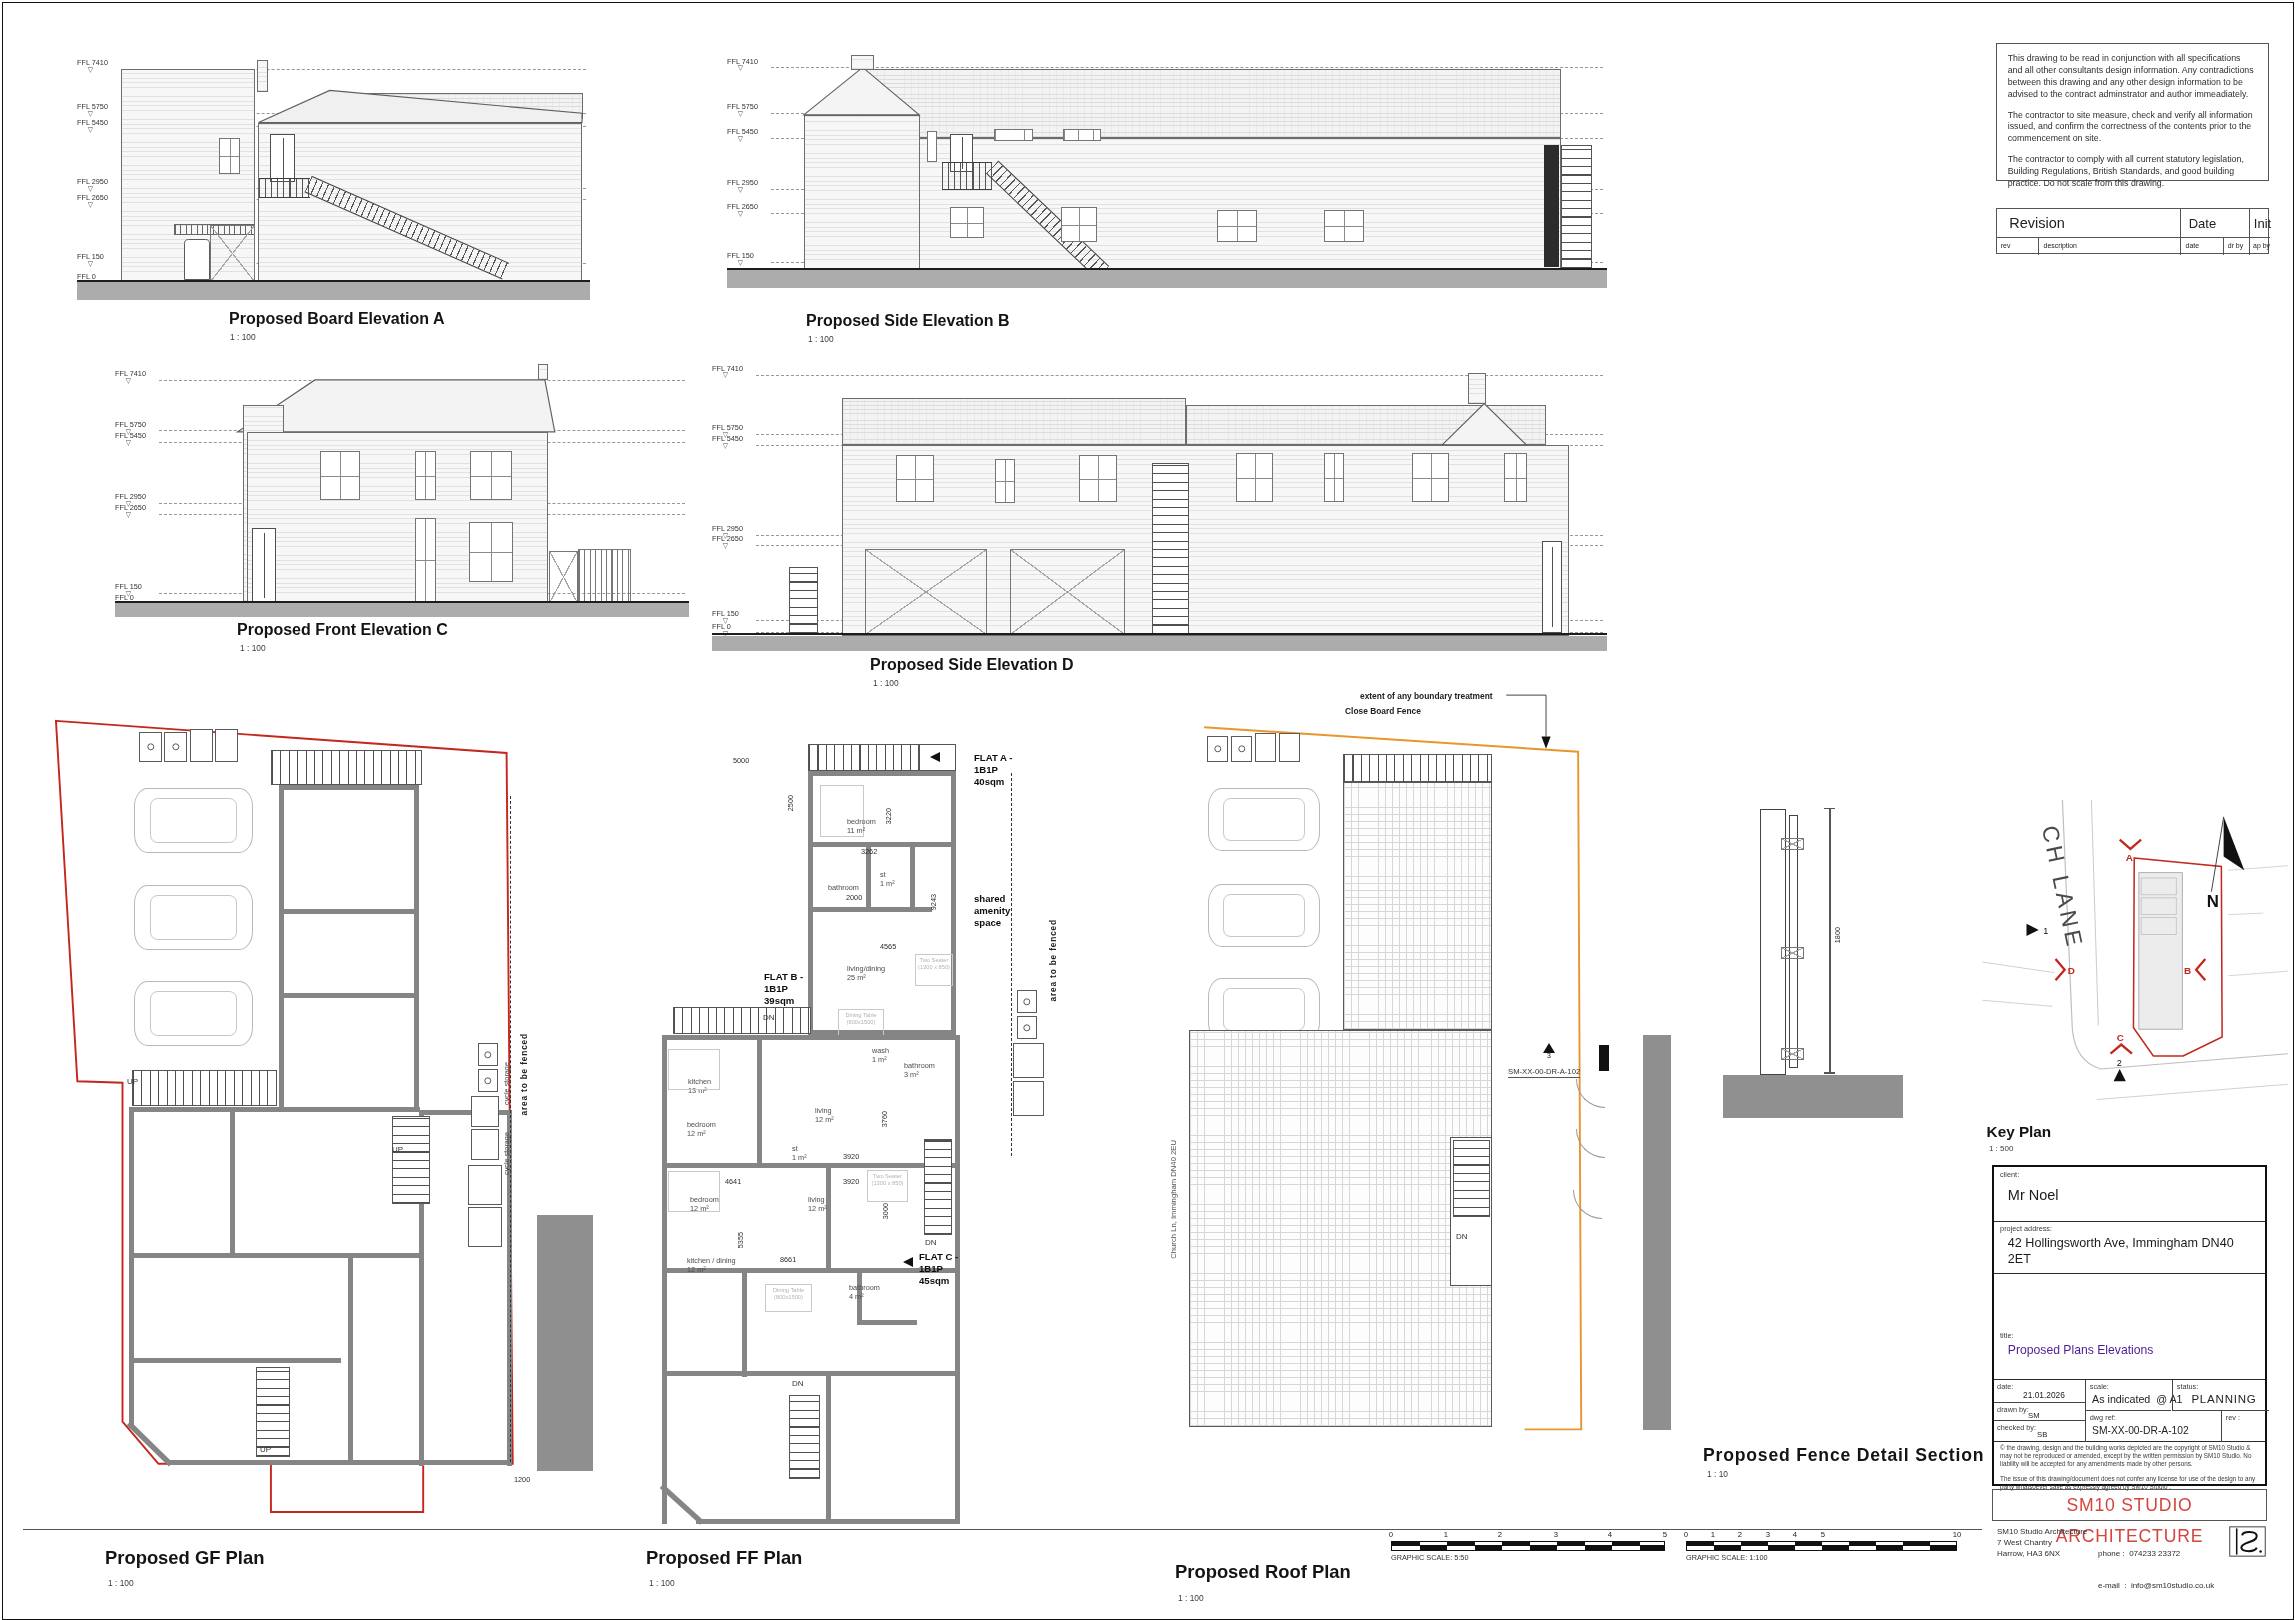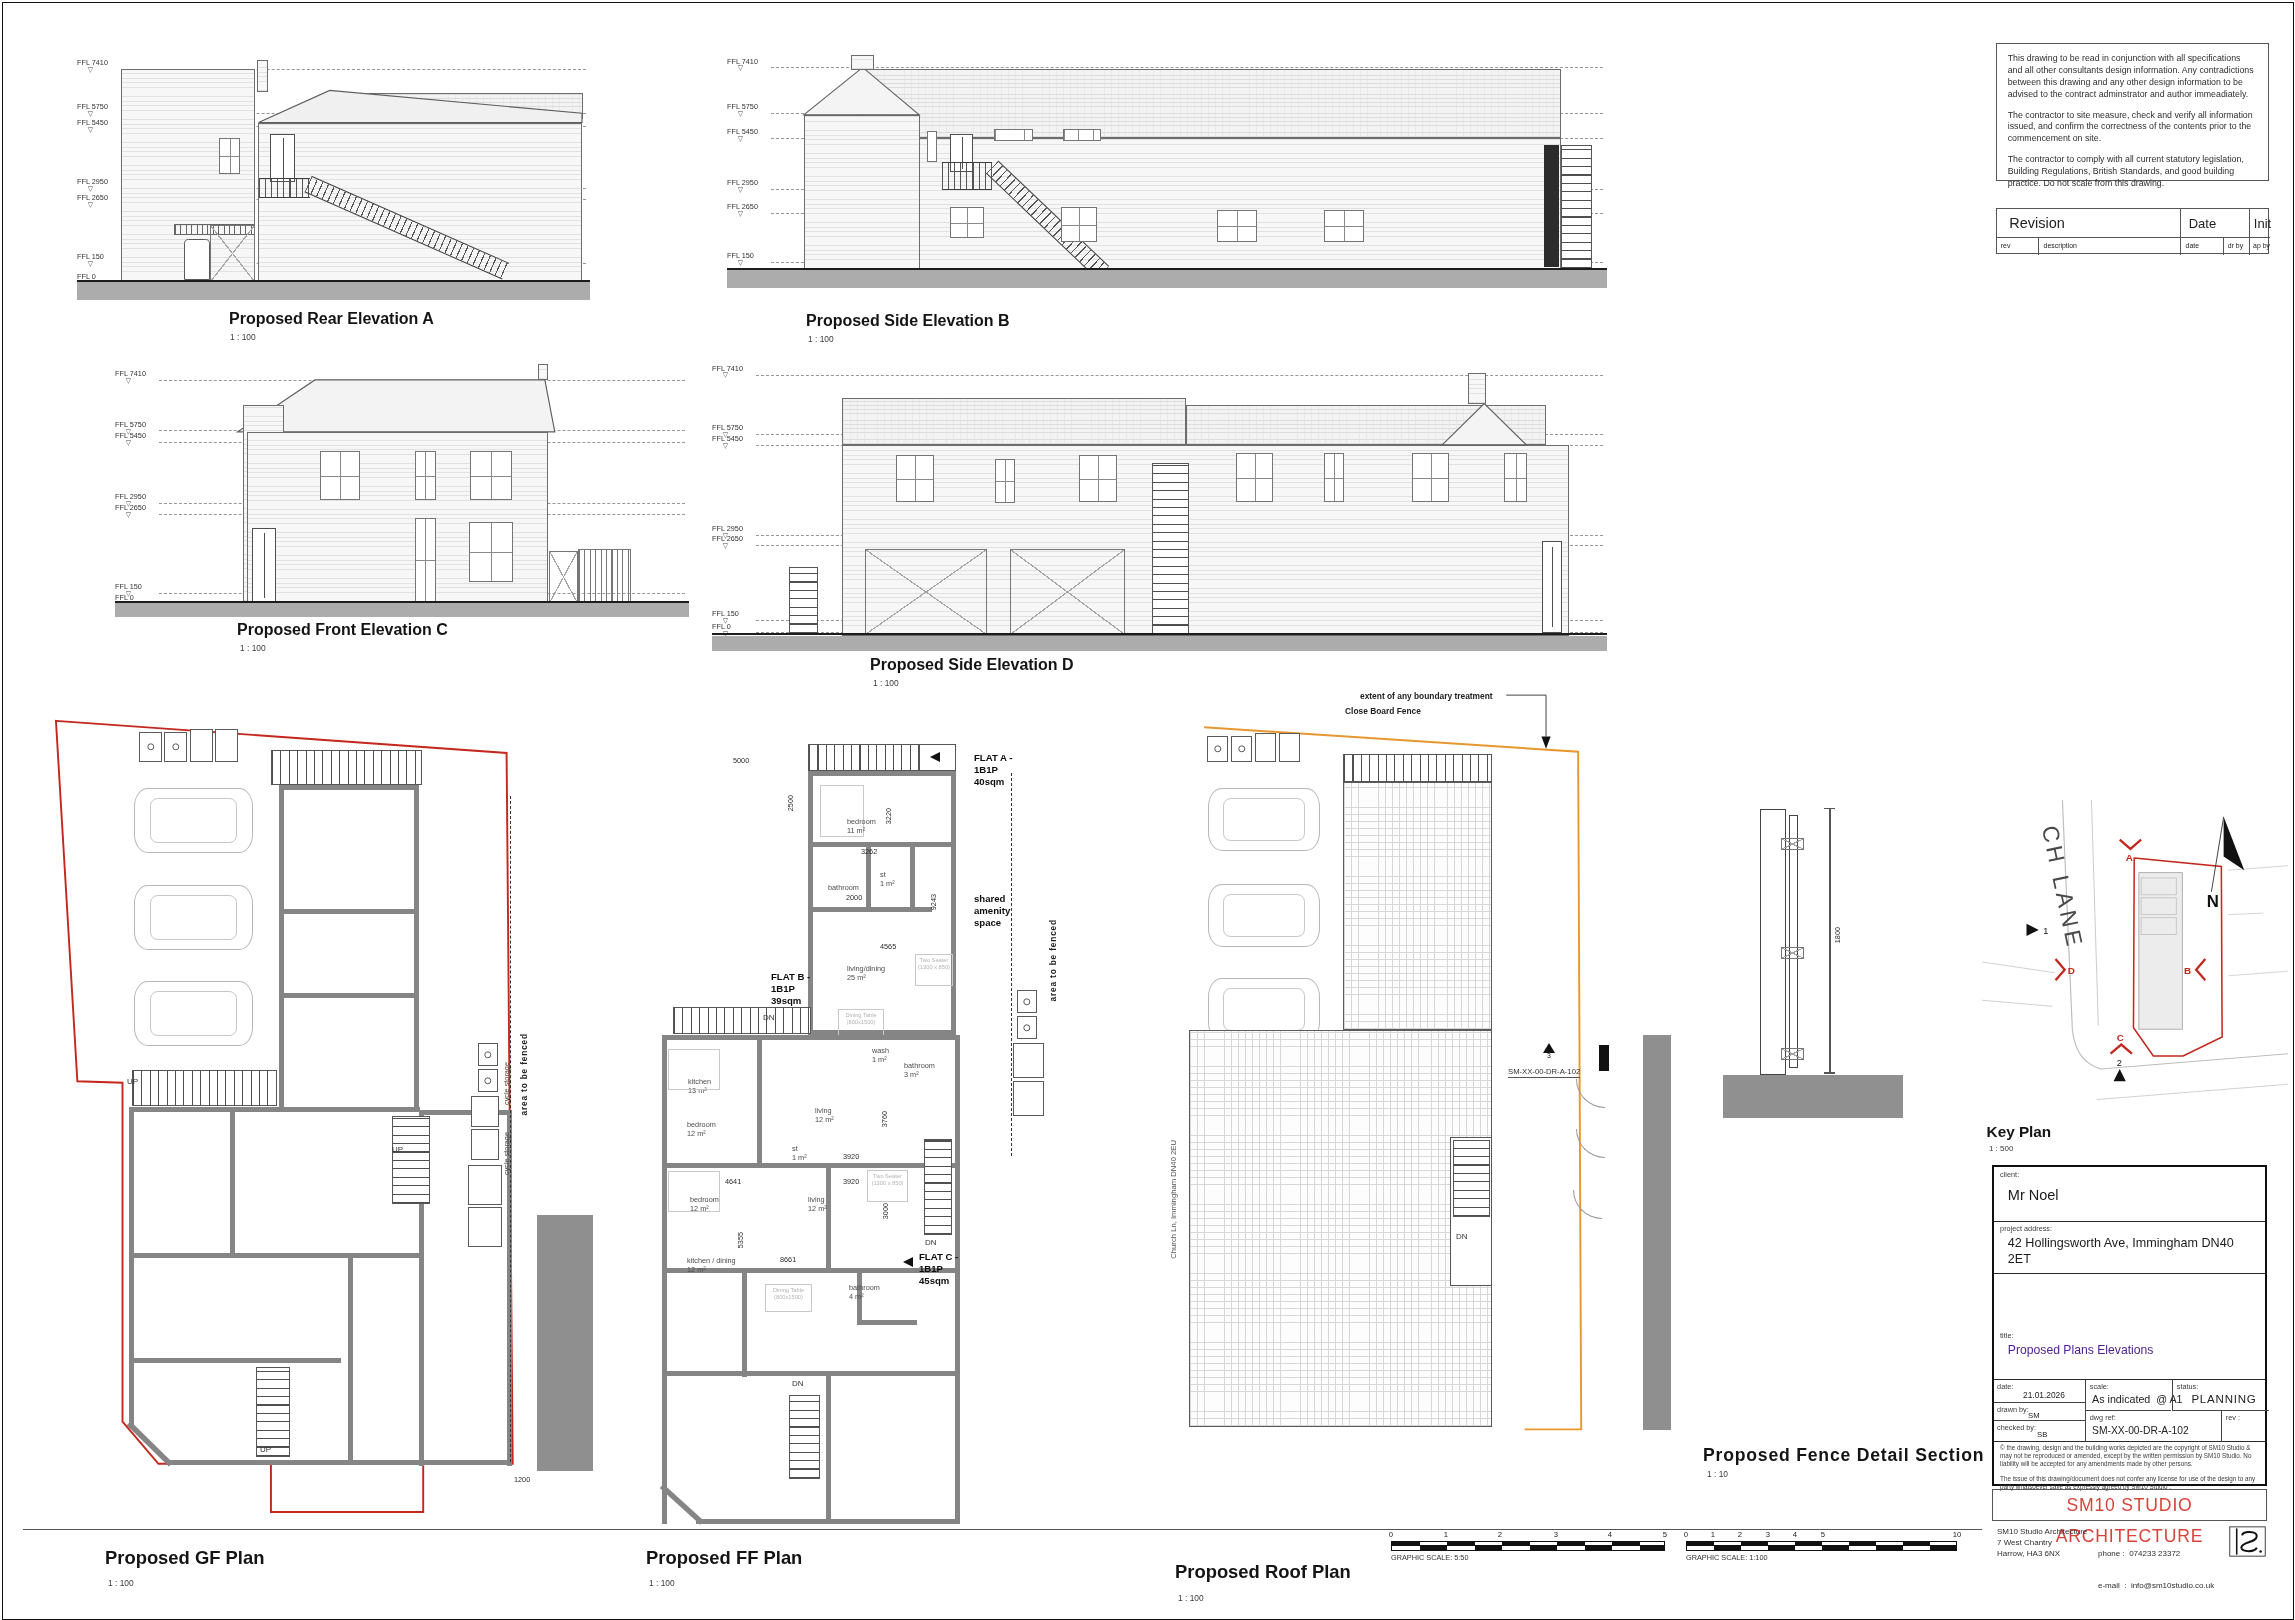--- a/index.html
+++ b/index.html
@@ -113,21 +113,21 @@
   <div class="v brick" style="left:180px;top:13.8px;width:10.7px;height:32px"></div>
   <div class="v win cross" style="left:142px;top:92px;width:21.4px;height:36px"></div>
   <div class="v door" style="left:193px;top:88px;width:25px;height:48px"></div>
   <div class="v railH" style="left:182px;top:132px;width:51px;height:20px"></div>
   <div class="v railR" style="left:231px;top:129px;width:216px;height:18.4px;transform:rotate(23.8deg)"></div>
   <div class="v" style="left:97px;top:178px;width:81px;height:10.7px;background-image:repeating-linear-gradient(90deg,#666 0 1.1px,transparent 1.1px 5.4px);border:0.8px solid #666"></div>
   <div class="v bin" style="left:107px;top:193px;width:26px;height:41px;border-radius:4.6px 4.6px 0 0"></div>
   <div class="v xd" style="left:133px;top:179px;width:45px;height:57px"></div>
   <div class="v gl" style="left:0px;top:234px;width:513px"></div>
   <div class="v gnd" style="left:0px;top:236px;width:513px;height:18.4px"></div>
-  <div class="ttl" style="left:152px;top:264px">Proposed Rear Elevation A</div>
+  <div class="ttl" style="left:152px;top:264px">Proposed Board Elevation A</div>
   <div class="sc" style="left:153px;top:286px">1 : 100</div>
 </section>
 
 <section class="v" style="left:727px;top:46px;width:880px;height:306px">
   <div class="v" style="left:0;top:11.5px">
         <span class="lvltxt">FFL  7410</span>
         <span class="tri">▽</span>
       </div>
   <div class="dl" style="left:44px;right:3.8px;top:21.4px"></div>
   <div class="v" style="left:0;top:57px">
@@ -397,21 +397,21 @@
   <div class="dim vtext" style="left:136px;top:83px">2500</div>
   <div class="dim vtext" style="left:234px;top:96px">3220</div>
   <div class="dim" style="left:211px;top:135px">3262</div>
   <div class="dim" style="left:196px;top:181px">2000</div>
   <div class="dim" style="left:230px;top:230px">4565</div>
   <div class="dim vtext" style="left:279px;top:182px">9243</div>
   <div class="flat" style="left:324px;top:181px">shared
 amenity
 space</div>
 
-  <div class="flat" style="left:121px;top:259px">FLAT B -
+  <div class="flat" style="left:114px;top:259px">FLAT B -
 1B1P
 39sqm</div>
   <div class="v arrD" style="left:139px;top:300px"></div>
 
   <div class="v sH" style="left:23px;top:295px;width:138px;height:27px"></div>
   <div class="updn" style="left:113px;top:301px">DN</div>
 
   <div class="v wall" style="left:11.5px;top:323px;width:298px;height:5.4px"></div>
   <div class="v wall" style="left:11.5px;top:323px;width:5.4px;height:341px"></div>
   <div class="v wall" style="left:305px;top:323px;width:5.4px;height:341px"></div>

